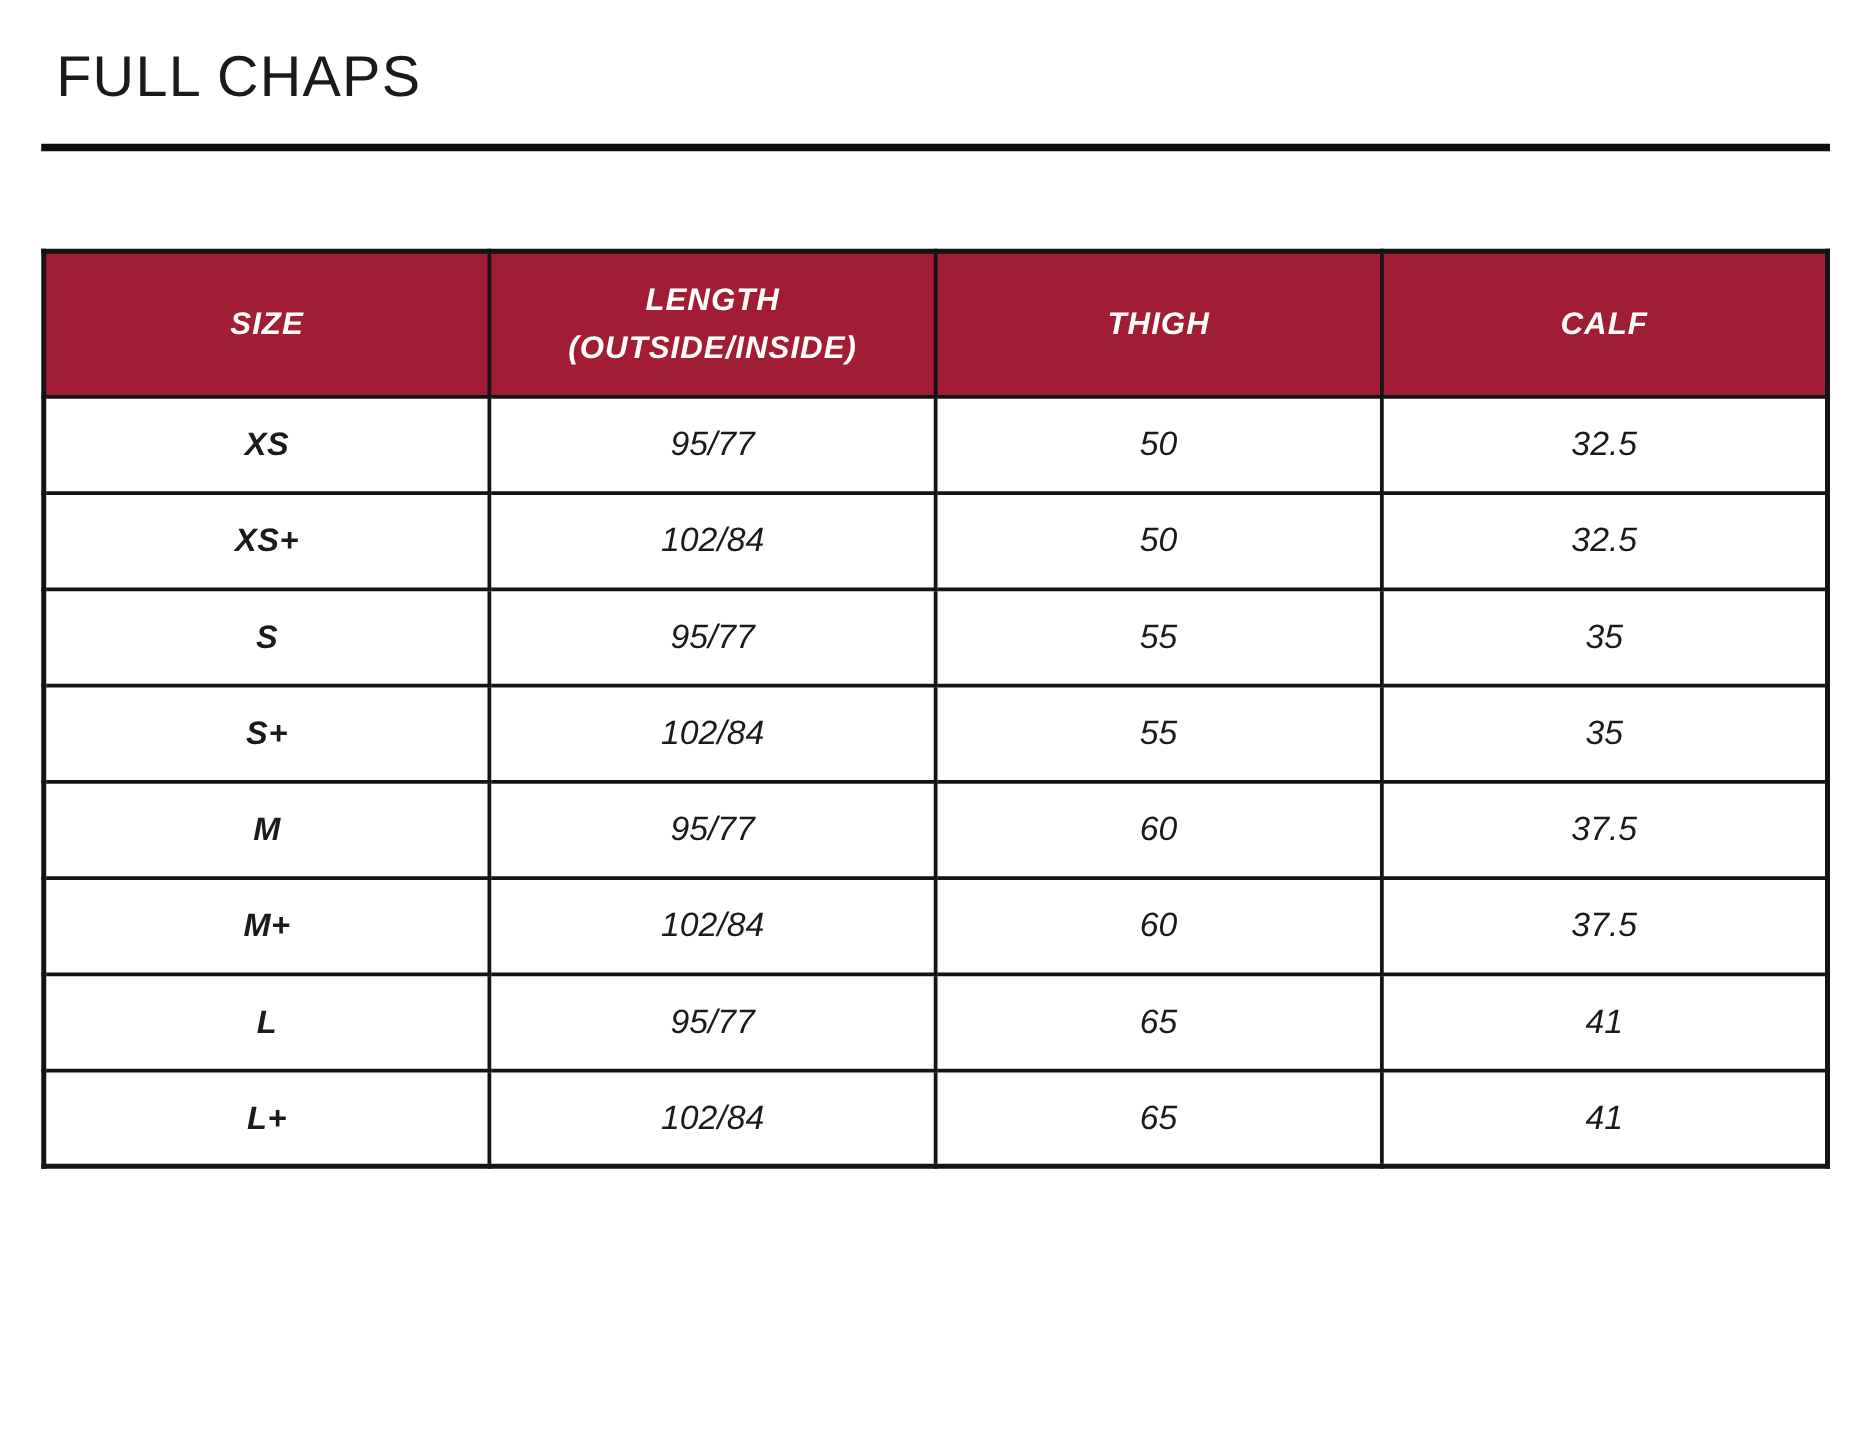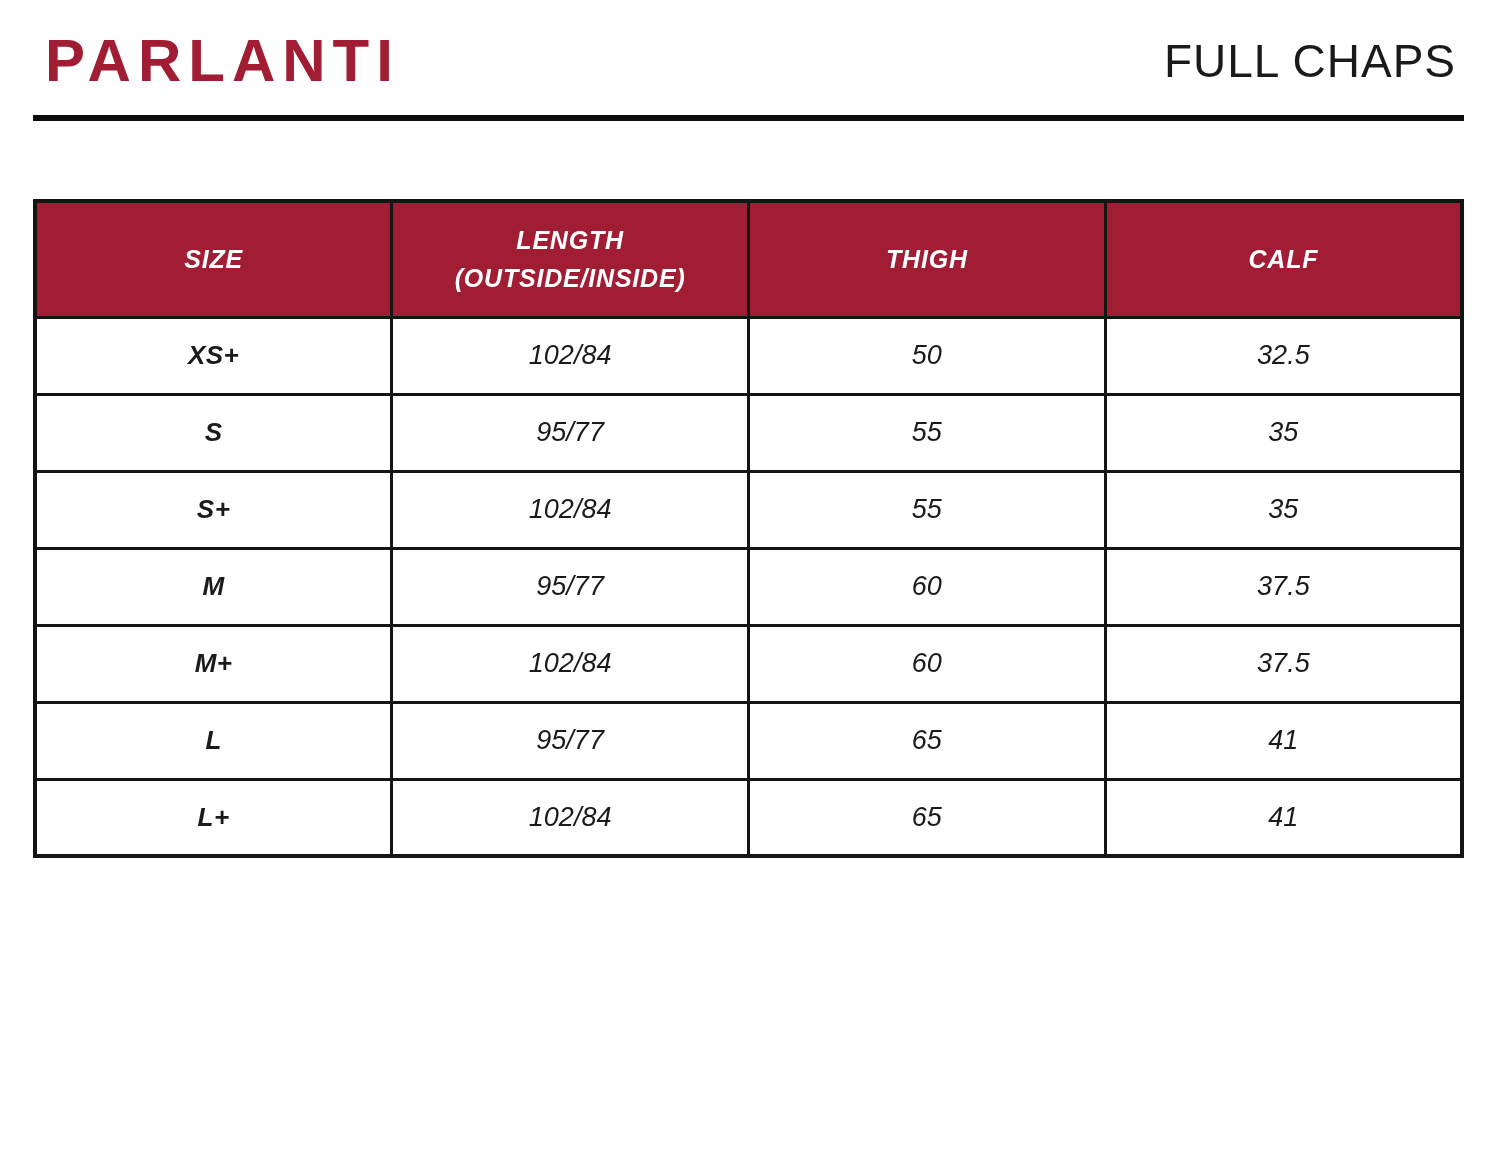--- a/index.html
+++ b/index.html
@@ -82,37 +82,42 @@
     font-size: 26px;
     letter-spacing: 0.5px;
   }
 </style>
 </head>
 <body>
 
 <div class="page">
 
   <div class="masthead">
-    <div class="brand">PARLANTI</div>
     <div class="title">FULL CHAPS</div>
   </div>
 
   <hr class="rule">
 
   <table class="size-chart">
     <thead>
       <tr>
         <th>SIZE</th>
         <th>LENGTH
 (OUTSIDE/INSIDE)</th>
         <th>THIGH</th>
         <th>CALF</th>
       </tr>
     </thead>
     <tbody>
+        <tr>
+          <td class="size-col">XS</td>
+          <td>95/77</td>
+          <td>50</td>
+          <td>32.5</td>
+        </tr>
         <tr>
           <td class="size-col">XS+</td>
           <td>102/84</td>
           <td>50</td>
           <td>32.5</td>
         </tr>
         <tr>
           <td class="size-col">S</td>
           <td>95/77</td>
           <td>55</td>

